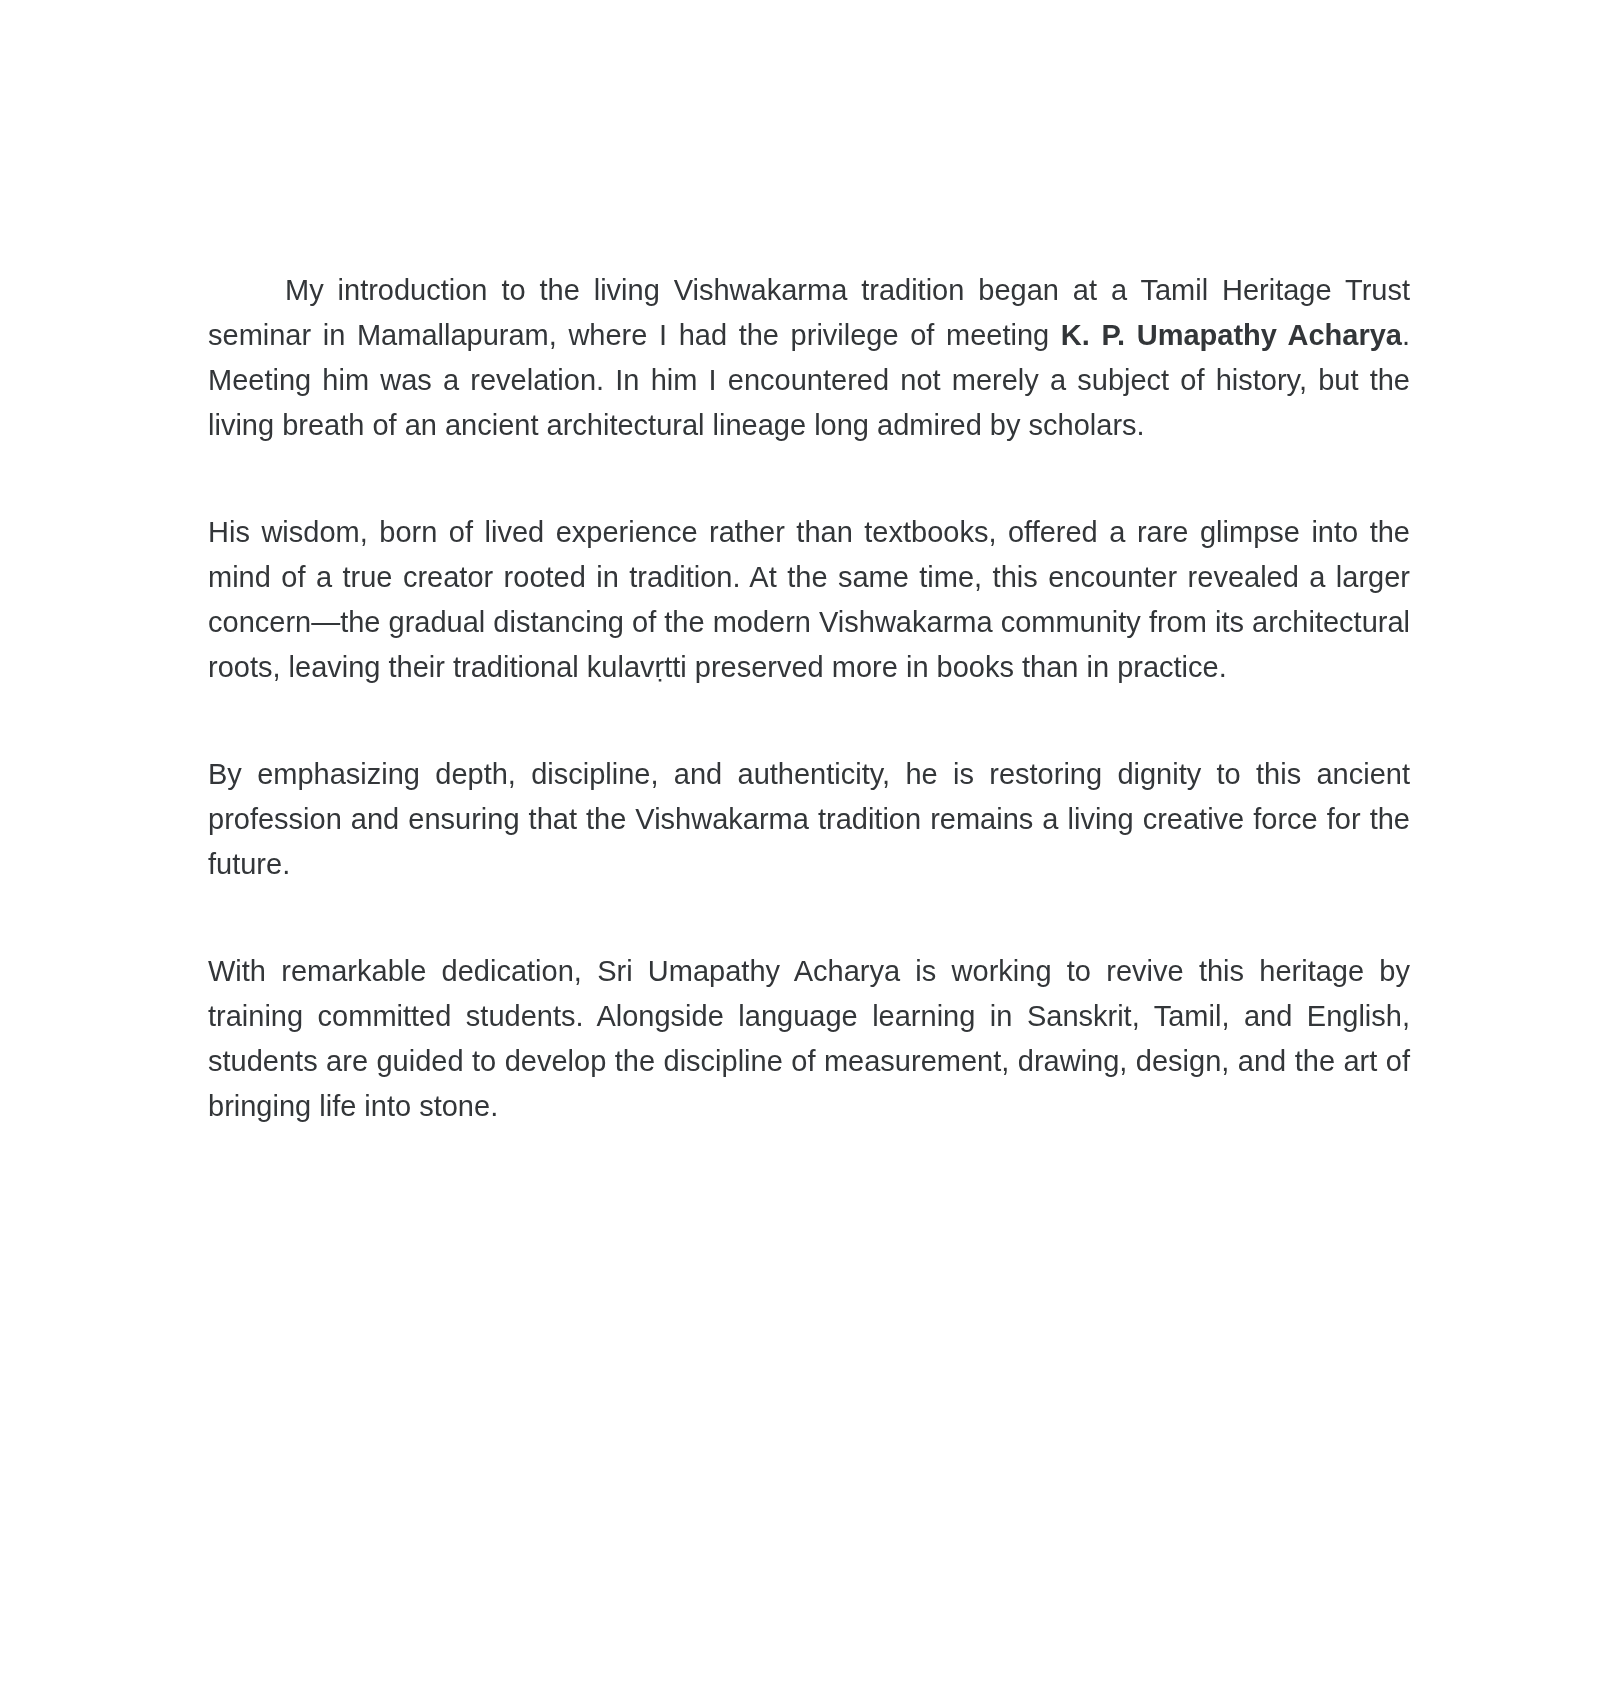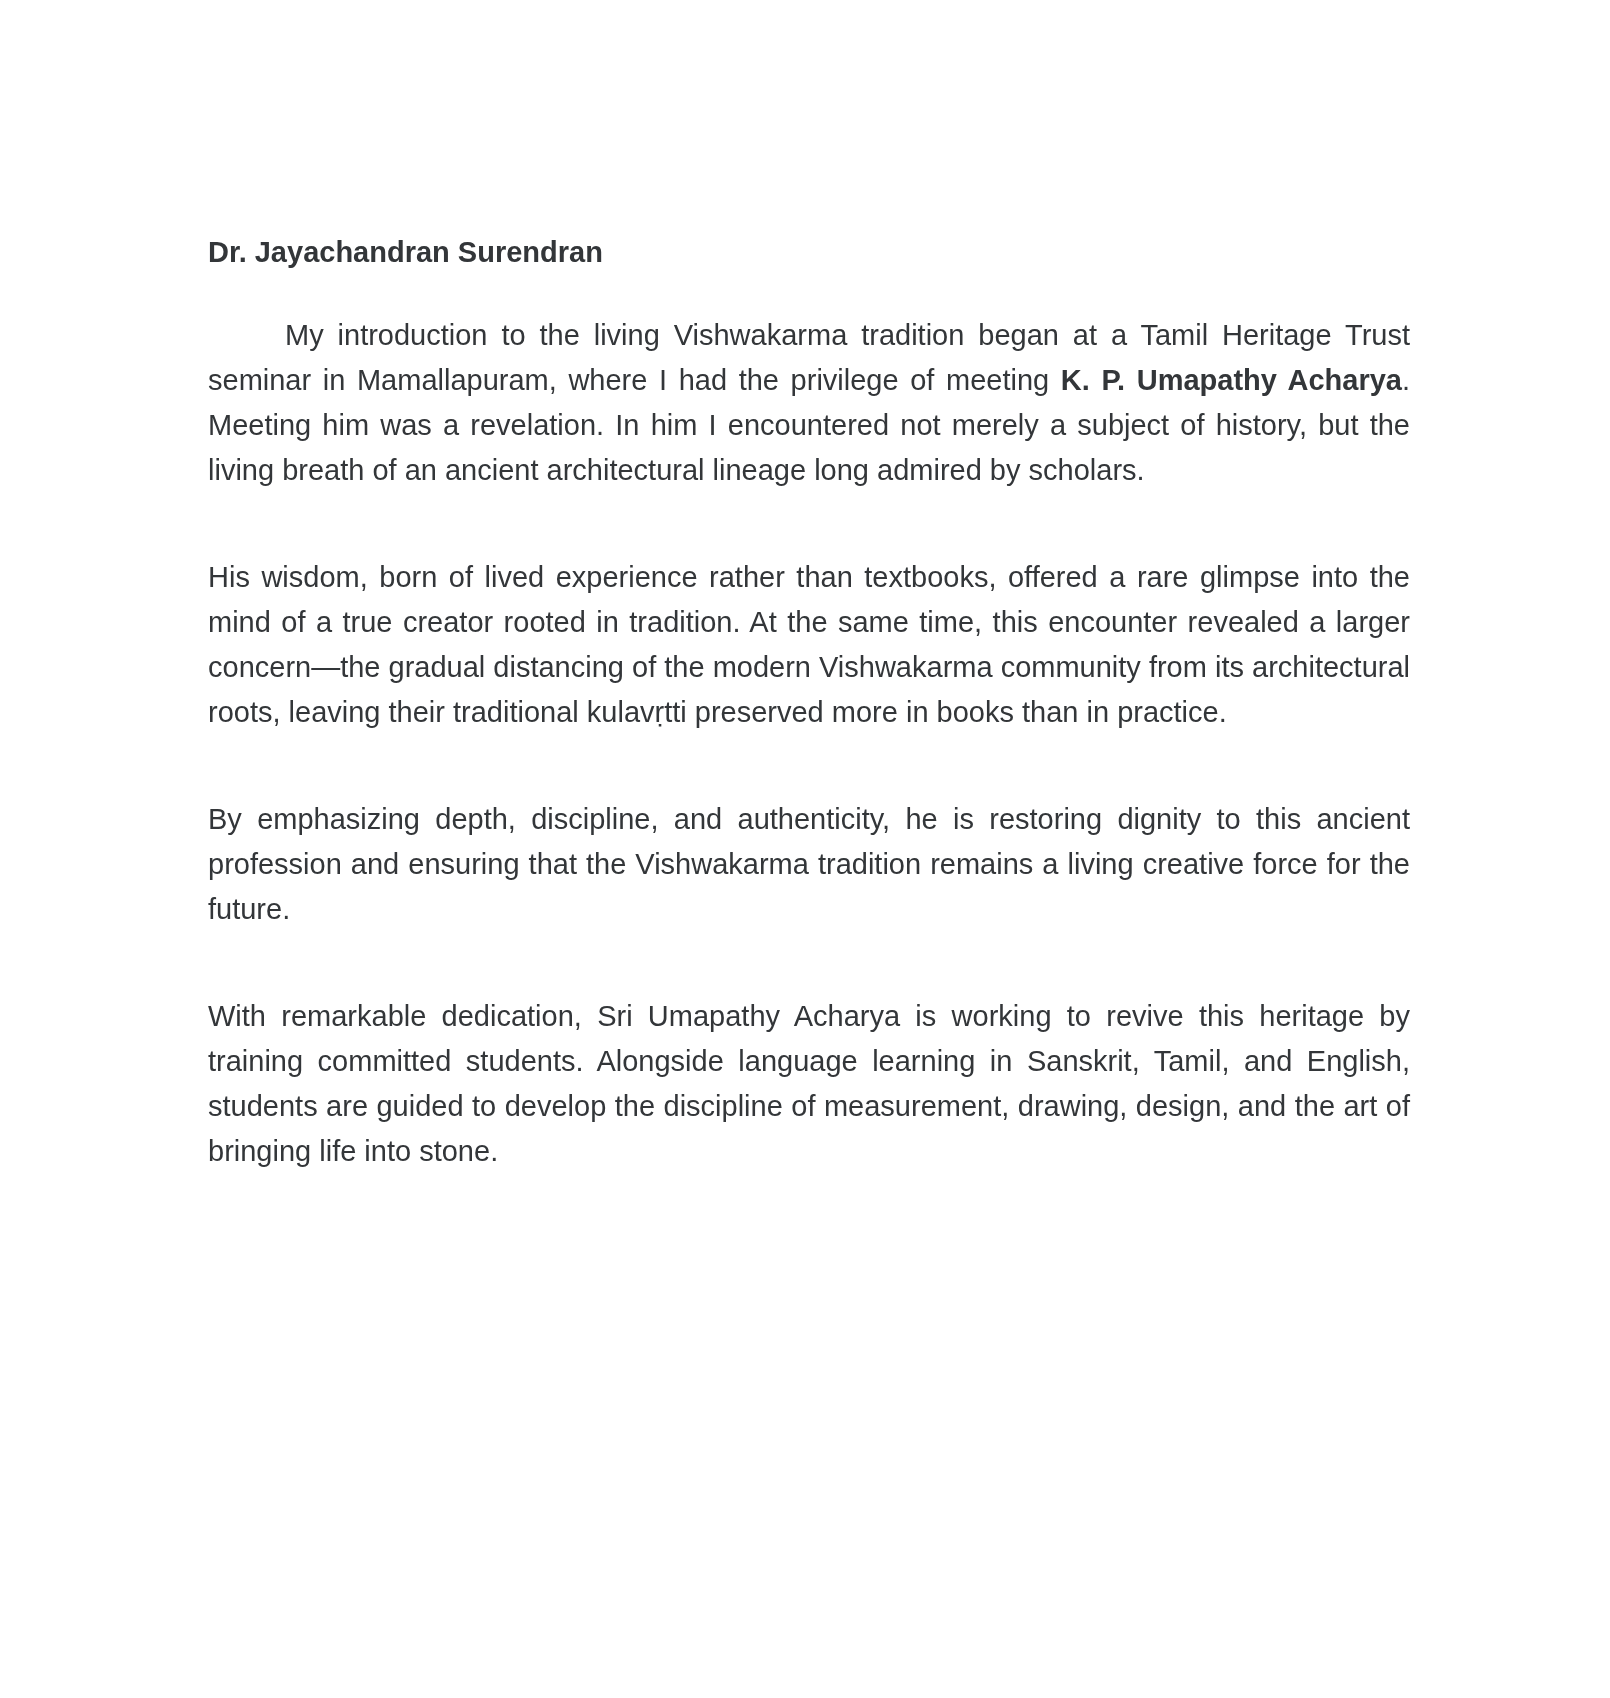--- a/index.html
+++ b/index.html
@@ -40,21 +40,20 @@
     text-indent: 77px;
   }
   .run-bold { font-weight: bold; }
   .run-italic { }
 </style>
 </head>
 <body>
 
 <div class="page">
   <header class="doc-header">
-    <p class="hline hline-bold">Dr. Jayachandran Surendran</p>
   </header>
 
   <main id="doc-body">
       <p class="para indent"><span>My introduction to the living Vishwakarma tradition began at a Tamil Heritage Trust seminar in Mamallapuram, where I had the privilege of meeting </span><span class="run-bold">K. P. Umapathy Acharya</span><span>. Meeting him was a revelation. In him I encountered not merely a subject of history, but the living breath of an ancient architectural lineage long admired by scholars.</span></p>
       <p class="para"><span>His wisdom, born of lived experience rather than textbooks, offered a rare glimpse into the mind of a true creator rooted in tradition. At the same time, this encounter revealed a larger concern—the gradual distancing of the modern Vishwakarma community from its architectural roots, leaving their traditional </span><span class="run-italic">kulavṛtti</span><span> preserved more in books than in practice.</span></p>
       <p class="para"><span>By emphasizing depth, discipline, and authenticity, he is restoring dignity to this ancient profession and ensuring that the Vishwakarma tradition remains a living creative force for the future.</span></p>
       <p class="para"><span>With remarkable dedication, Sri Umapathy Acharya is working to revive this heritage by training committed students. Alongside language learning in Sanskrit, Tamil, and English, students are guided to develop the discipline of measurement, drawing, design, and the art of bringing life into stone.</span></p>
     </main>
 </div>
 

